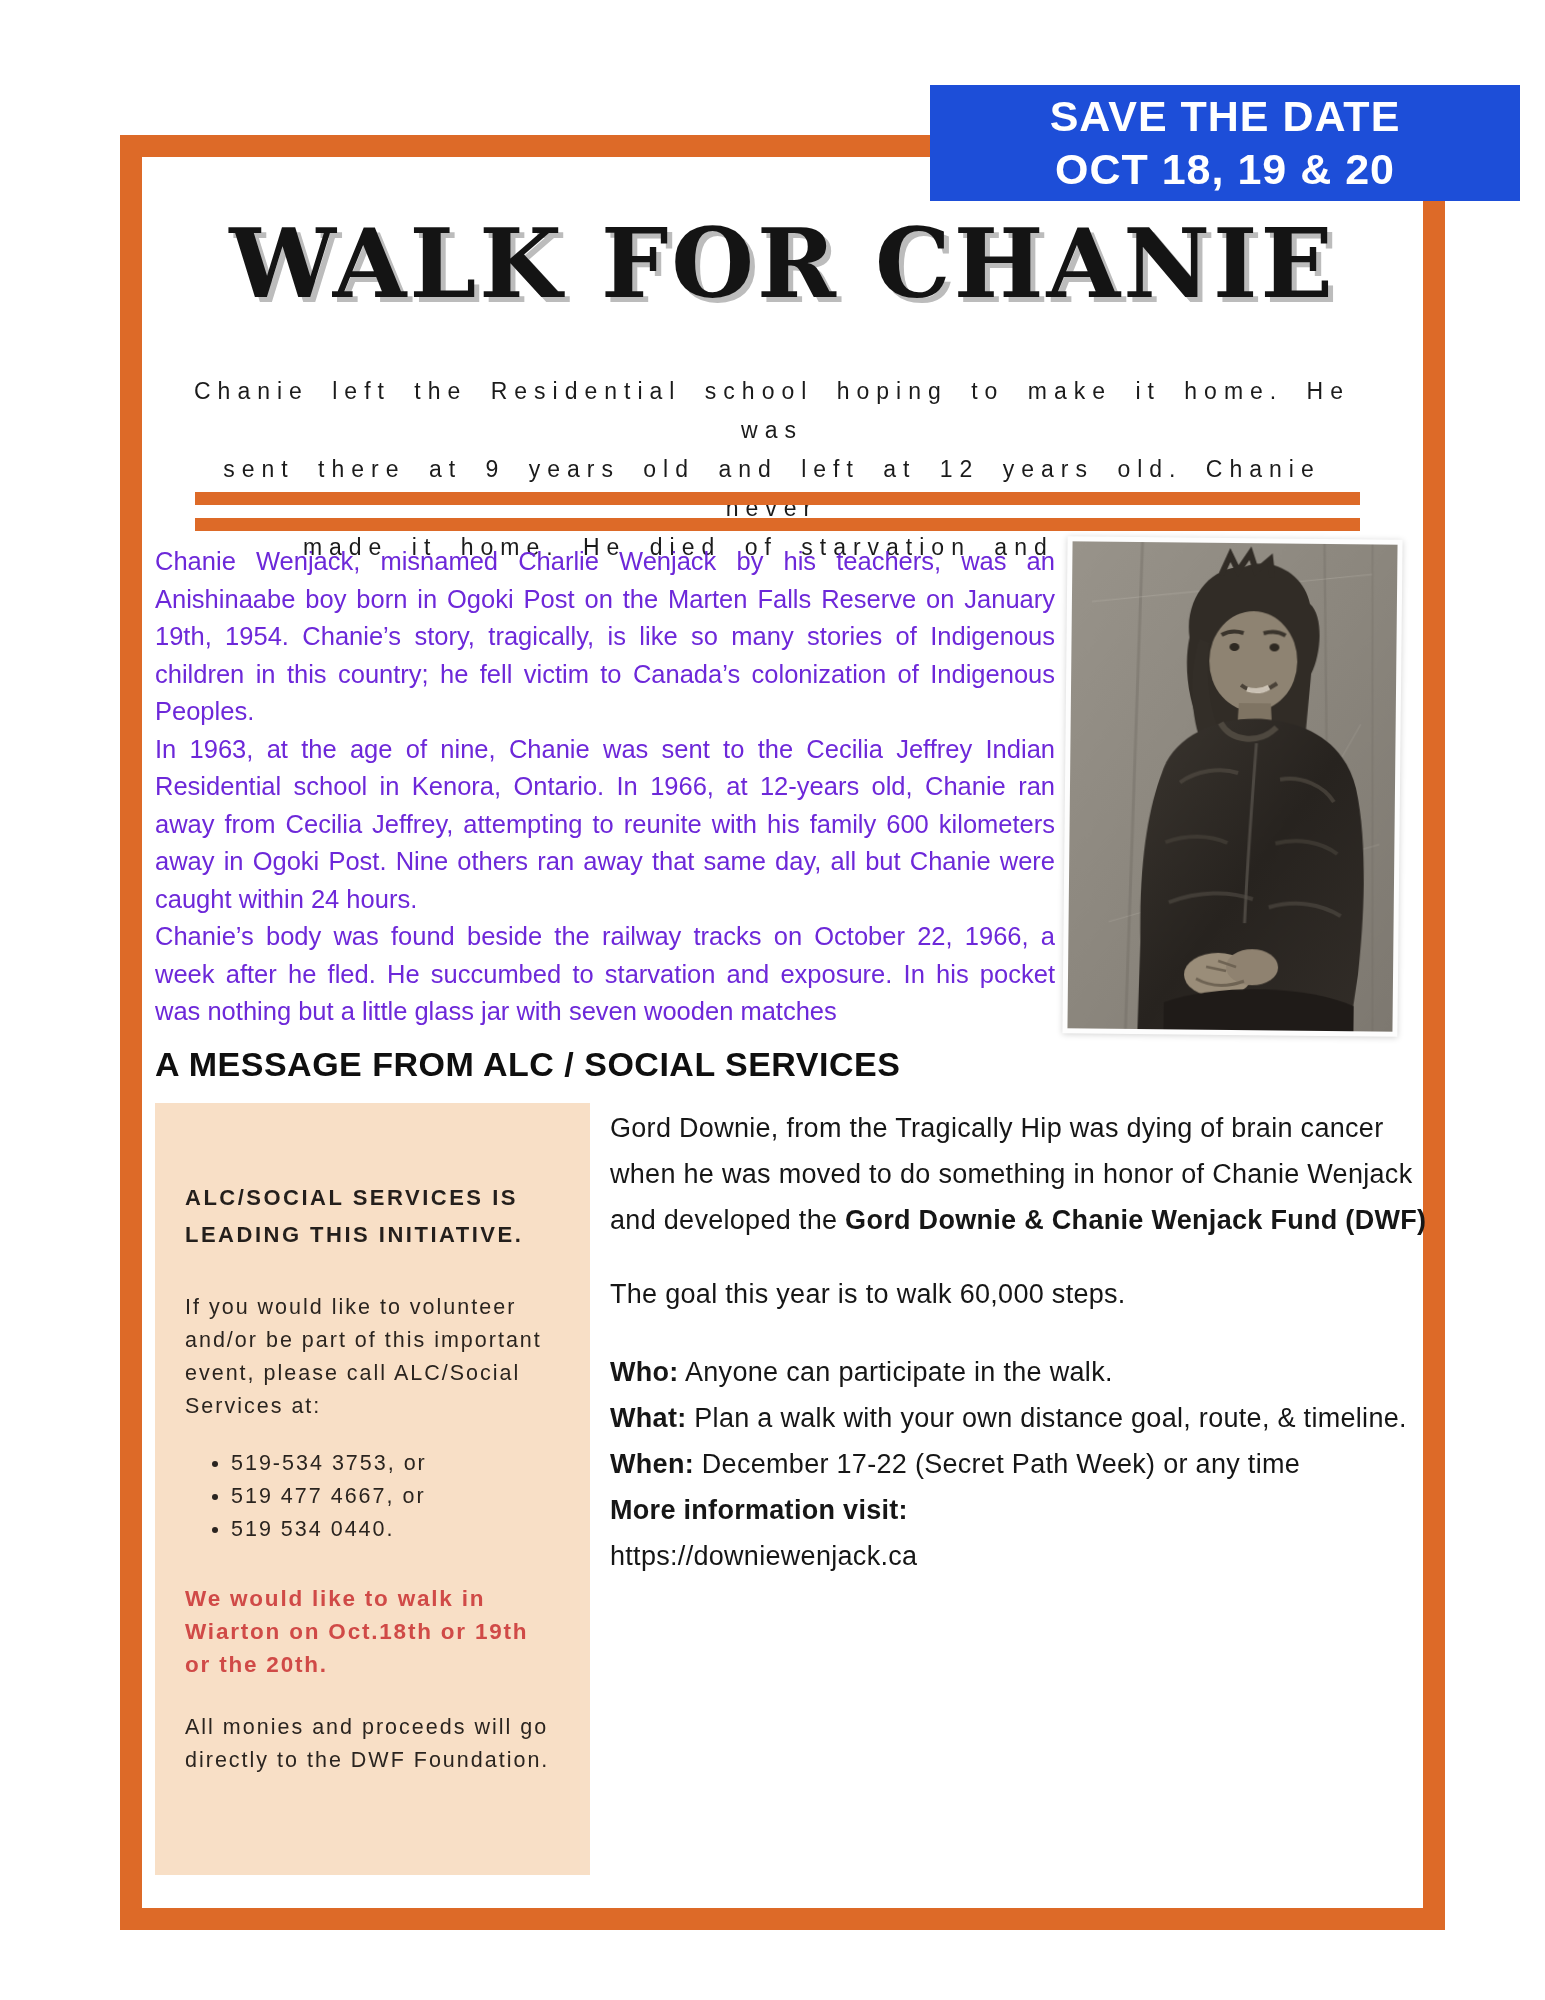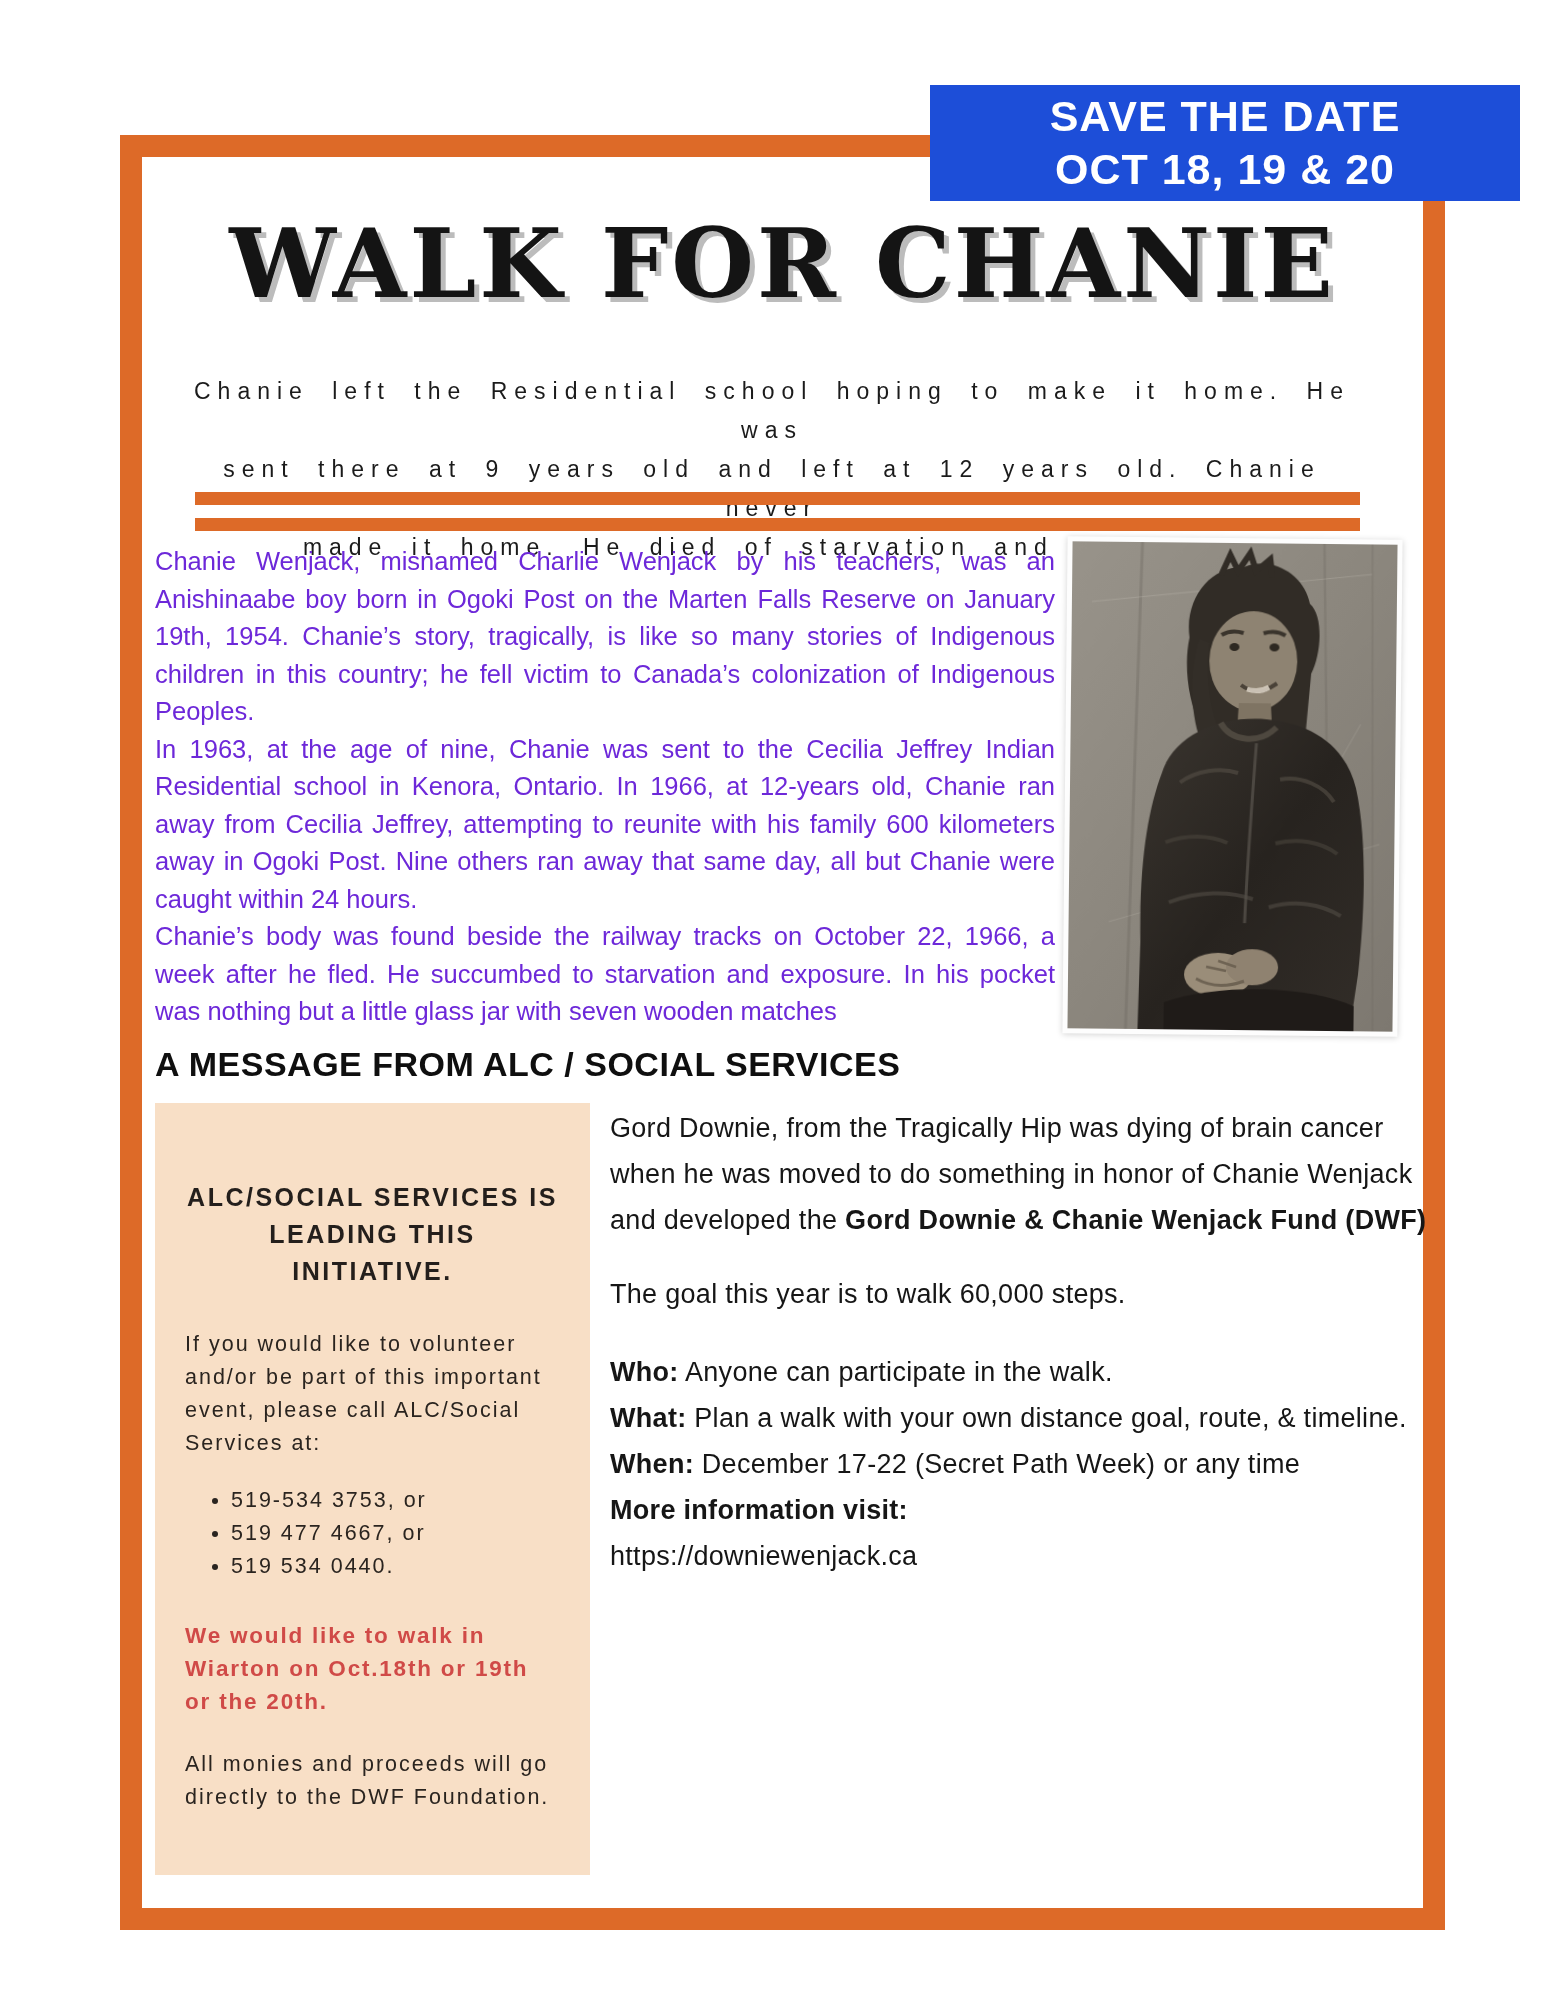--- a/index.html
+++ b/index.html
@@ -61,21 +61,21 @@
     left:155px;top:1045px;width:1000px;margin:0;z-index:2;
     font-size:34px;font-weight:700;letter-spacing:0.5px;color:#0f0f0f;
   }
 
   
   .sidebar{
     left:155px;top:1103px;width:435px;height:772px;box-sizing:border-box;z-index:2;
     background:#f8dfc6;padding:48px 30px;
   }
   .sb-heading{
-    margin:28px 0 0;text-align:center;font-weight:800;font-size:25px;
+    margin:28px 0 0;text-align:left;font-weight:800;font-size:22px;
     letter-spacing:2.5px;line-height:37px;color:#241f1c;
   }
   .sb-intro,.sb-note{
     margin:38px 0 0;font-size:21.5px;letter-spacing:2px;line-height:33px;color:#2a241f;
   }
   .sb-phones{
     margin:24px 0 0;padding-left:46px;font-size:21.5px;letter-spacing:2px;line-height:33px;
     color:#2a241f;
   }
   .sb-phones li{margin:0;}

